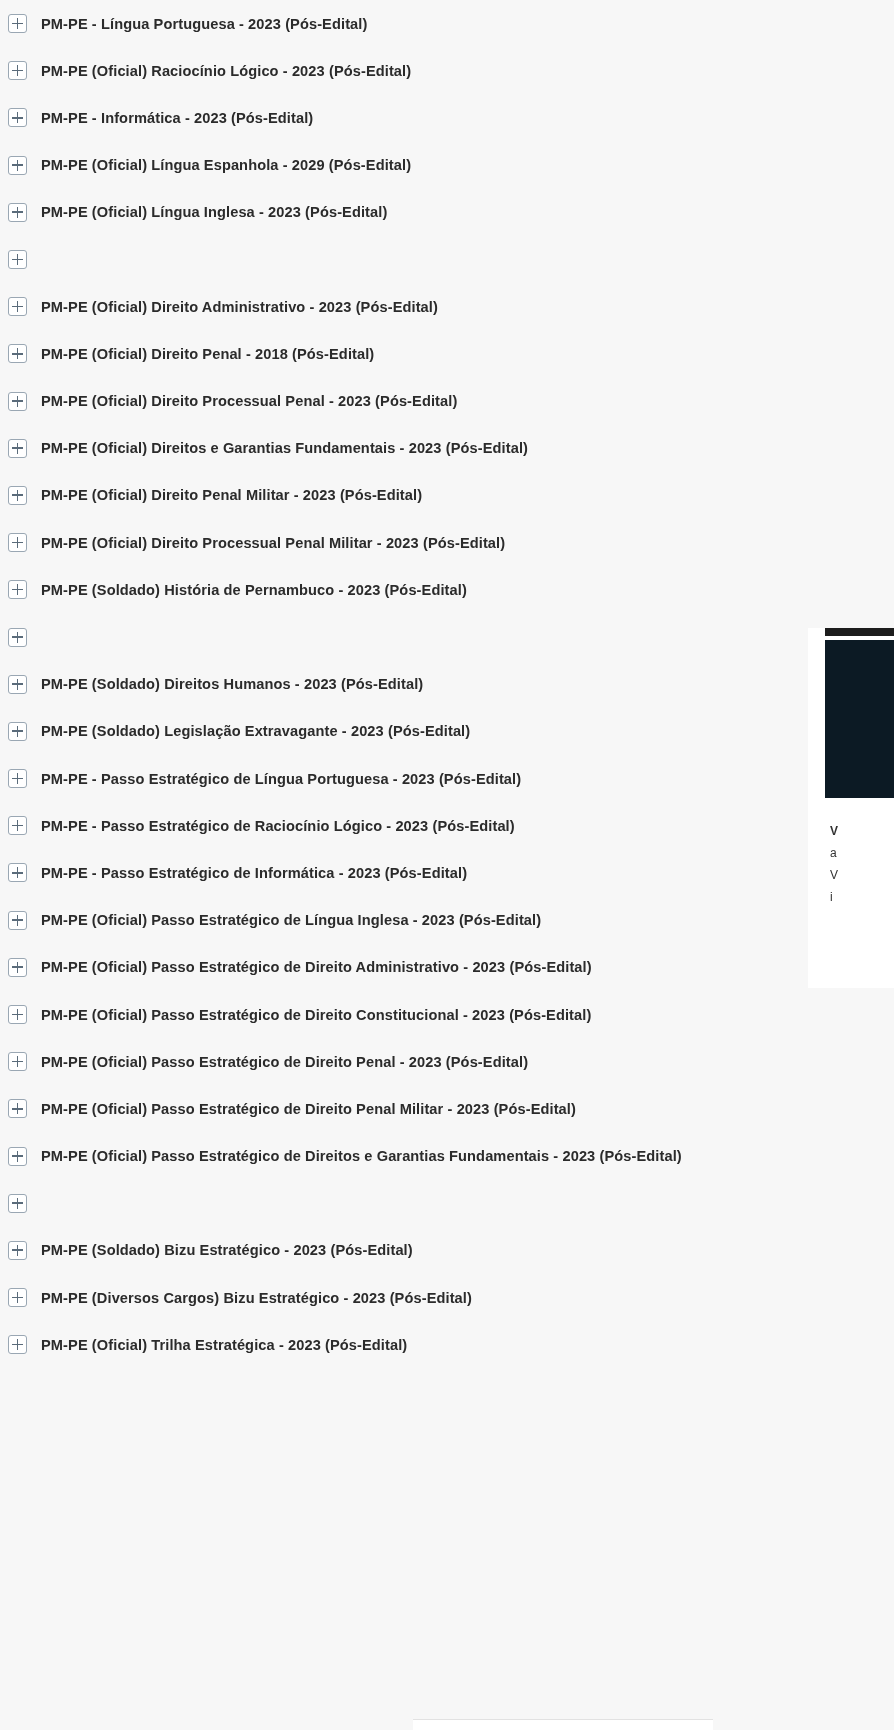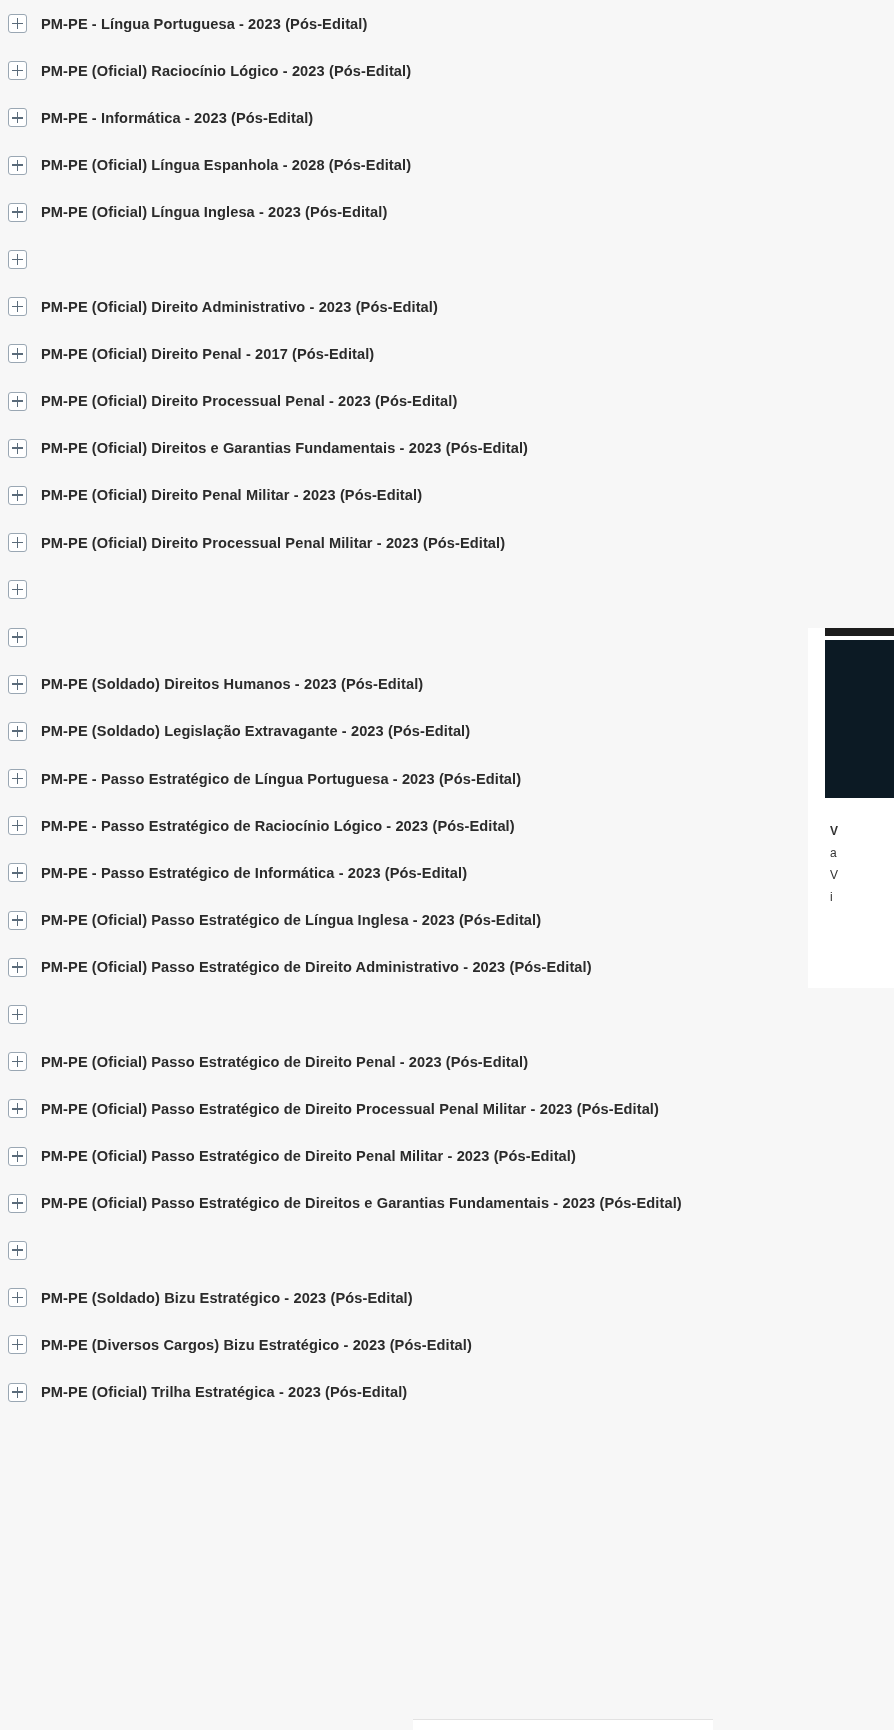--- a/index.html
+++ b/index.html
@@ -147,55 +147,56 @@
     <li class="course-row">
       <span class="expand-icon"></span>
       <span class="course-title">PM-PE (Oficial) Raciocínio Lógico - 2023 (Pós-Edital)</span>
     </li>
     <li class="course-row">
       <span class="expand-icon"></span>
       <span class="course-title">PM-PE - Informática - 2023 (Pós-Edital)</span>
     </li>
     <li class="course-row">
       <span class="expand-icon"></span>
-      <span class="course-title">PM-PE (Oficial) Língua Espanhola - 2028 (Pós-Edital)</span>
+      <span class="course-title">PM-PE (Oficial) Língua Espanhola - 2029 (Pós-Edital)</span>
     </li>
     <li class="course-row">
       <span class="expand-icon"></span>
       <span class="course-title">PM-PE (Oficial) Língua Inglesa - 2023 (Pós-Edital)</span>
     </li>
     <li class="course-row">
       <span class="expand-icon"></span>
     </li>
     <li class="course-row">
       <span class="expand-icon"></span>
       <span class="course-title">PM-PE (Oficial) Direito Administrativo - 2023 (Pós-Edital)</span>
     </li>
     <li class="course-row">
       <span class="expand-icon"></span>
-      <span class="course-title">PM-PE (Oficial) Direito Penal - 2017 (Pós-Edital)</span>
+      <span class="course-title">PM-PE (Oficial) Direito Penal - 2018 (Pós-Edital)</span>
     </li>
     <li class="course-row">
       <span class="expand-icon"></span>
       <span class="course-title">PM-PE (Oficial) Direito Processual Penal - 2023 (Pós-Edital)</span>
     </li>
     <li class="course-row">
       <span class="expand-icon"></span>
       <span class="course-title">PM-PE (Oficial) Direitos e Garantias Fundamentais - 2023 (Pós-Edital)</span>
     </li>
     <li class="course-row">
       <span class="expand-icon"></span>
       <span class="course-title">PM-PE (Oficial) Direito Penal Militar - 2023 (Pós-Edital)</span>
     </li>
     <li class="course-row">
       <span class="expand-icon"></span>
       <span class="course-title">PM-PE (Oficial) Direito Processual Penal Militar - 2023 (Pós-Edital)</span>
     </li>
     <li class="course-row">
       <span class="expand-icon"></span>
+      <span class="course-title">PM-PE (Soldado) História de Pernambuco - 2023 (Pós-Edital)</span>
     </li>
     <li class="course-row">
       <span class="expand-icon"></span>
     </li>
     <li class="course-row">
       <span class="expand-icon"></span>
       <span class="course-title">PM-PE (Soldado) Direitos Humanos - 2023 (Pós-Edital)</span>
     </li>
     <li class="course-row">
       <span class="expand-icon"></span>
@@ -216,28 +217,25 @@
     <li class="course-row">
       <span class="expand-icon"></span>
       <span class="course-title">PM-PE (Oficial) Passo Estratégico de Língua Inglesa - 2023 (Pós-Edital)</span>
     </li>
     <li class="course-row">
       <span class="expand-icon"></span>
       <span class="course-title">PM-PE (Oficial) Passo Estratégico de Direito Administrativo - 2023 (Pós-Edital)</span>
     </li>
     <li class="course-row">
       <span class="expand-icon"></span>
+      <span class="course-title">PM-PE (Oficial) Passo Estratégico de Direito Constitucional - 2023 (Pós-Edital)</span>
     </li>
     <li class="course-row">
       <span class="expand-icon"></span>
       <span class="course-title">PM-PE (Oficial) Passo Estratégico de Direito Penal - 2023 (Pós-Edital)</span>
-    </li>
-    <li class="course-row">
-      <span class="expand-icon"></span>
-      <span class="course-title">PM-PE (Oficial) Passo Estratégico de Direito Processual Penal Militar - 2023 (Pós-Edital)</span>
     </li>
     <li class="course-row">
       <span class="expand-icon"></span>
       <span class="course-title">PM-PE (Oficial) Passo Estratégico de Direito Penal Militar - 2023 (Pós-Edital)</span>
     </li>
     <li class="course-row">
       <span class="expand-icon"></span>
       <span class="course-title">PM-PE (Oficial) Passo Estratégico de Direitos e Garantias Fundamentais - 2023 (Pós-Edital)</span>
     </li>
     <li class="course-row">

